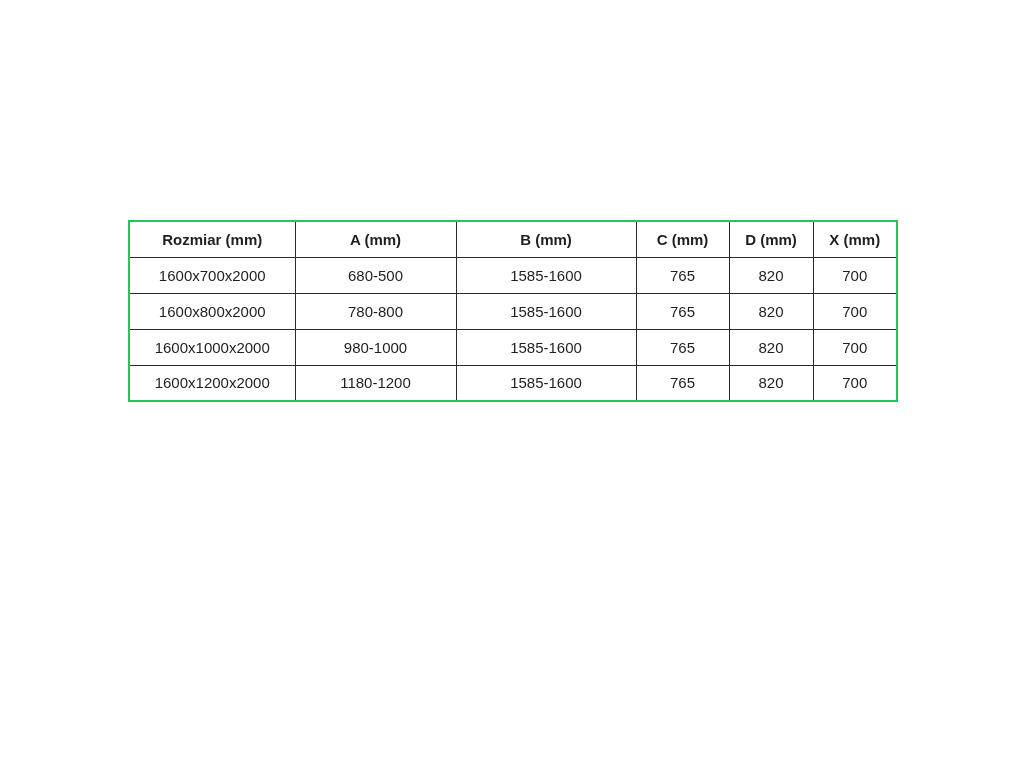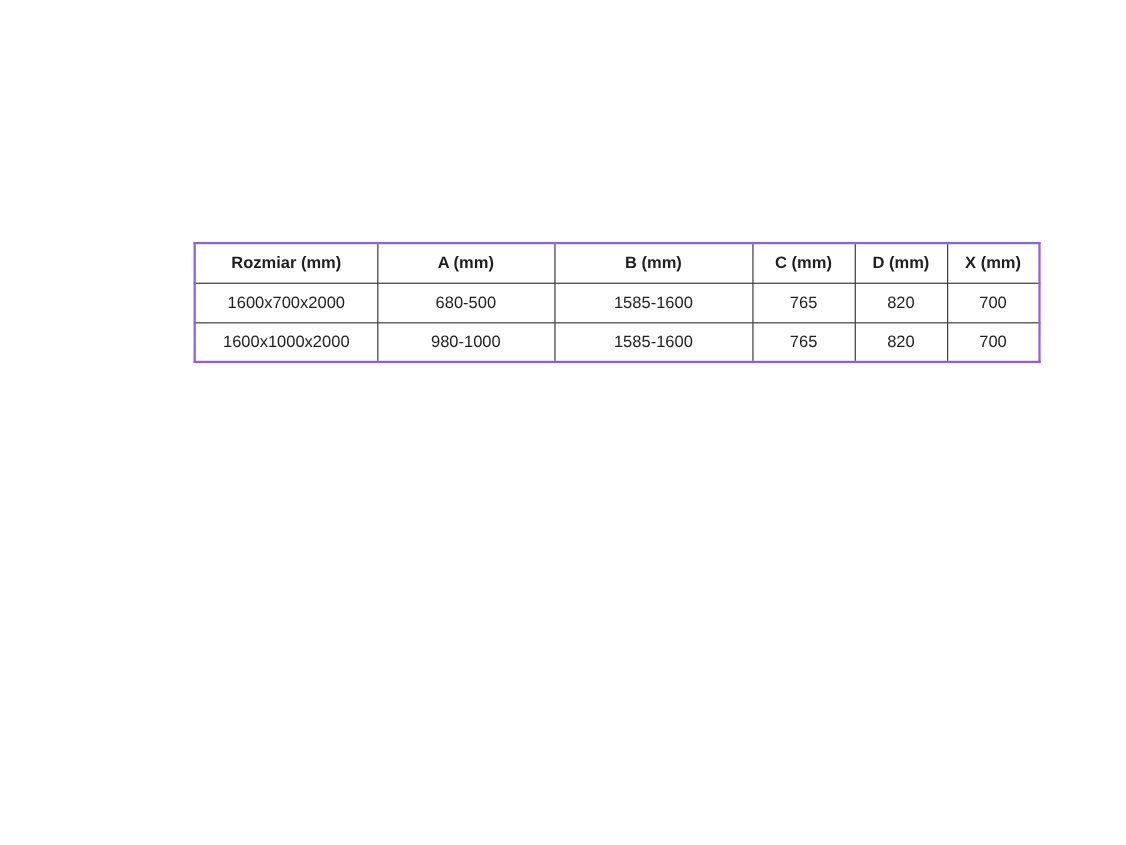--- a/index.html
+++ b/index.html
@@ -17,22 +17,21 @@
     background: #ffffff;
   }
   table.spec-table {
     position: absolute;
     left: 128px;
     top: 220px;
     width: 768px;
     border-collapse: collapse;
     table-layout: fixed;
     background: #ffffff;
-    border: 2px solid #8b5cf6;
-    margin-left: 48px;
+    border: 2px solid #22c55e;
   }
   table.spec-table th,
   table.spec-table td {
     border: 1px solid #2b2b2b;
     height: 36px;
     text-align: center;
     vertical-align: middle;
     font-size: 15px;
     color: #1f1f1f;
     white-space: nowrap;
@@ -77,22 +76,38 @@
     <tbody id="table-body">
         <tr>
           <td>1600x700x2000</td>
           <td>680-500</td>
           <td>1585-1600</td>
           <td>765</td>
           <td>820</td>
           <td>700</td>
         </tr>
         <tr>
+          <td>1600x800x2000</td>
+          <td>780-800</td>
+          <td>1585-1600</td>
+          <td>765</td>
+          <td>820</td>
+          <td>700</td>
+        </tr>
+        <tr>
           <td>1600x1000x2000</td>
           <td>980-1000</td>
+          <td>1585-1600</td>
+          <td>765</td>
+          <td>820</td>
+          <td>700</td>
+        </tr>
+        <tr>
+          <td>1600x1200x2000</td>
+          <td>1180-1200</td>
           <td>1585-1600</td>
           <td>765</td>
           <td>820</td>
           <td>700</td>
         </tr>
       </tbody>
   </table>
 </div>
 
 </body></html>

